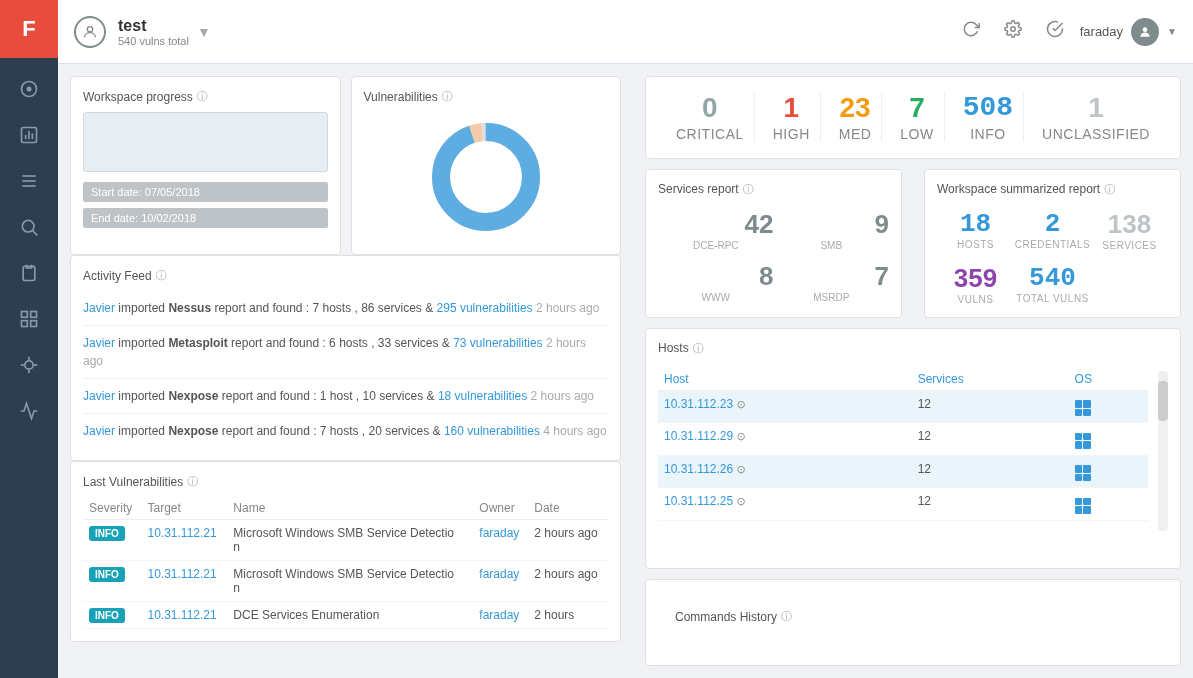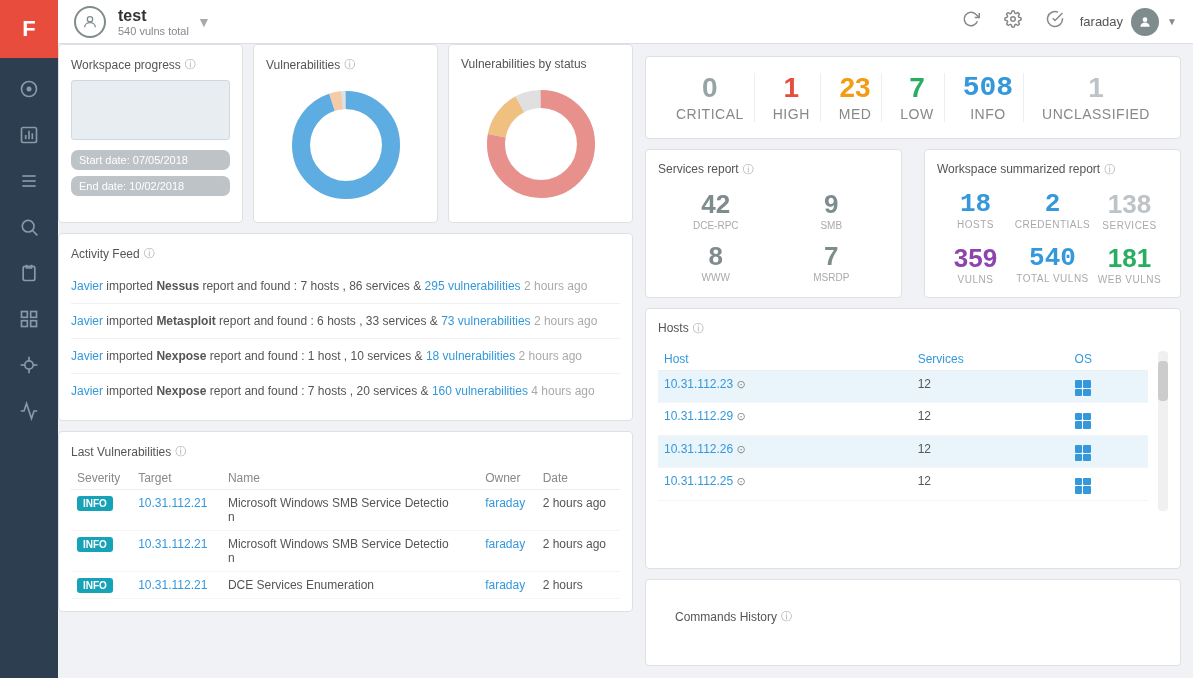--- a/index.html
+++ b/index.html
@@ -45,21 +45,21 @@
       flex: 1;
       display: flex;
       flex-direction: column;
       overflow: hidden;
     }
 
     
     #topbar {
       background: #fff;
       border-bottom: 1px solid #dde;
-      height: 44px;
+      height: 64px;
       display: flex;
       align-items: center;
       padding: 0 16px;
       gap: 12px;
       flex-shrink: 0;
     }
     .topbar-workspace {
       display: flex;
       align-items: center;
       gap: 8px;
@@ -101,24 +101,24 @@
     #content {
       flex: 1;
       display: flex;
       overflow: hidden;
     }
 
     
     #left-panel {
       flex: 1;
       overflow-y: auto;
-      padding: 0;
+      padding: 12px;
       display: flex;
       flex-direction: column;
-      gap: 10px;
+      gap: 0;
     }
 
     
     .widgets-row {
       display: flex;
       gap: 10px;
     }
 
     .widget-card {
       background: #fff;
@@ -147,21 +147,21 @@
 
     .progress-dates {
       display: flex;
       flex-direction: column;
       gap: 6px;
       margin-top: 10px;
     }
     .date-btn {
       background: #bdc3c7;
       border: none;
-      border-radius: 7px;
+      border-radius: 2px;
       padding: 4px 8px;
       font-size: 11px;
       color: #fff;
       cursor: pointer;
       text-align: left;
     }
 
     
     .donut-container {
       display: flex;
@@ -281,21 +281,21 @@
       align-items: center;
       gap: 4px;
     }
 
     .services-grid {
       display: grid;
       grid-template-columns: 1fr 1fr;
       gap: 10px 0;
     }
     .service-item { text-align: center; }
-    .service-number { font-size: 26px; font-weight: 600; color: #7f8c8d; }
+    .service-number { font-size: 26px; font-weight: 600; color: #7f8c8d; text-align: right; }
     .service-label { font-size: 10px; color: #aaa; }
 
     .summary-grid {
       display: grid;
       grid-template-columns: 1fr 1fr 1fr;
       gap: 12px 0;
     }
     .summary-item { text-align: center; }
     .summary-number { font-size: 26px; font-weight: 700; }
     .summary-label { font-size: 10px; color: #aaa; letter-spacing: 0.5px; }
@@ -482,35 +482,20 @@
               <circle cx="60" cy="60" r="45" fill="none" stroke="#e0e0e0" stroke-width="18"></circle>
 
               <circle cx="60" cy="60" r="45" fill="none" stroke="#5dade2" stroke-width="18" stroke-dasharray="268 14" stroke-dashoffset="0" transform="rotate(-90 60 60)"></circle>
 
               <circle cx="60" cy="60" r="45" fill="none" stroke="#f5cba7" stroke-width="18" stroke-dasharray="10 272" stroke-dashoffset="-268" transform="rotate(-90 60 60)"></circle>
               <circle cx="60" cy="60" r="33" fill="white"></circle>
             </svg>
           </div>
         </div>
 
-        <div class="widget-card status-card">
-          <div class="widget-title">
-            <span>Vulnerabilities by status</span>
-          </div>
-          <div class="donut-container">
-            <svg width="120" height="120" viewBox="0 0 120 120">
-              <circle cx="60" cy="60" r="45" fill="none" stroke="#e0e0e0" stroke-width="18"></circle>
-
-              <circle cx="60" cy="60" r="45" fill="none" stroke="#e8908b" stroke-width="18" stroke-dasharray="220 62" stroke-dashoffset="0" transform="rotate(-90 60 60)"></circle>
-
-              <circle cx="60" cy="60" r="45" fill="none" stroke="#f0c080" stroke-width="18" stroke-dasharray="40 242" stroke-dashoffset="-220" transform="rotate(-90 60 60)"></circle>
-              <circle cx="60" cy="60" r="33" fill="white"></circle>
-            </svg>
-          </div>
-        </div>
       </div>
 
       <div class="activity-feed">
         <div class="widget-title">
           <span>Activity Feed</span>
           <span class="info-icon">ⓘ</span>
         </div>
         <div class="activity-item">
           <span class="activity-user">Javier</span>
           imported <strong>Nessus</strong> report and found : 7 hosts , 86 services &amp;
@@ -655,24 +640,20 @@
               <div class="summary-label">SERVICES</div>
             </div>
             <div class="summary-item">
               <div class="summary-number" style="color:#8e44ad;">359</div>
               <div class="summary-label">VULNS</div>
             </div>
             <div class="summary-item">
               <div class="summary-number info-color">540</div>
               <div class="summary-label">TOTAL VULNS</div>
             </div>
-            <div class="summary-item">
-              <div class="summary-number" style="color:#27ae60;">181</div>
-              <div class="summary-label">WEB VULNS</div>
-            </div>
           </div>
         </div>
       </div>
 
       <div class="hosts-card">
         <div style="display:flex; gap:10px;">
           <div style="flex:1;">
             <div class="report-title">
               <span>Hosts</span>
               <span class="info-icon">ⓘ</span>

